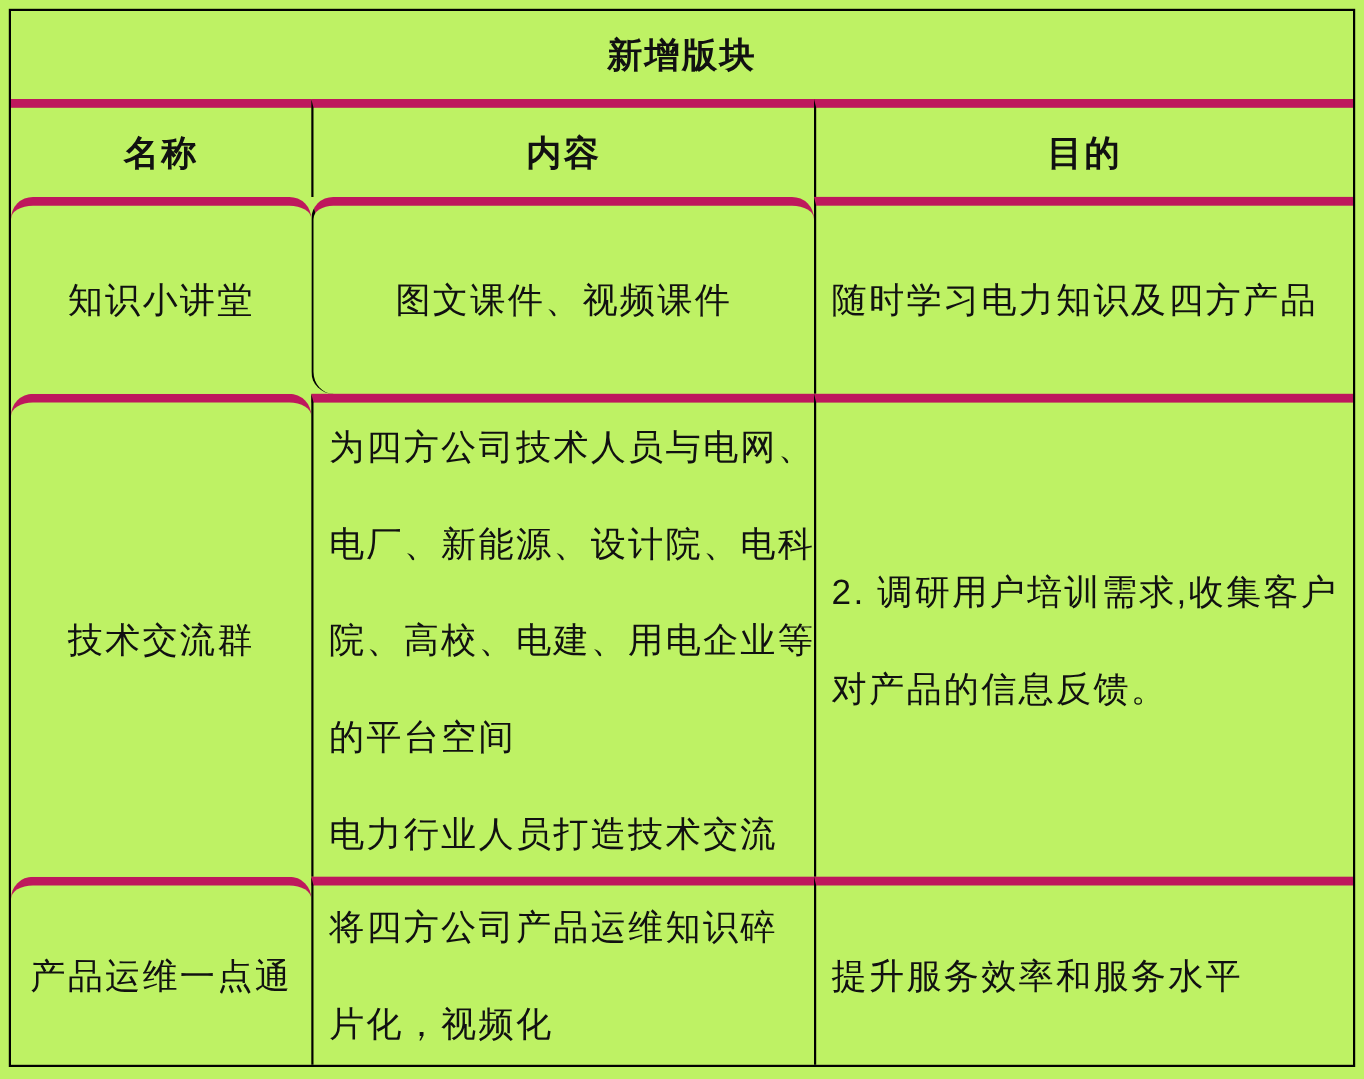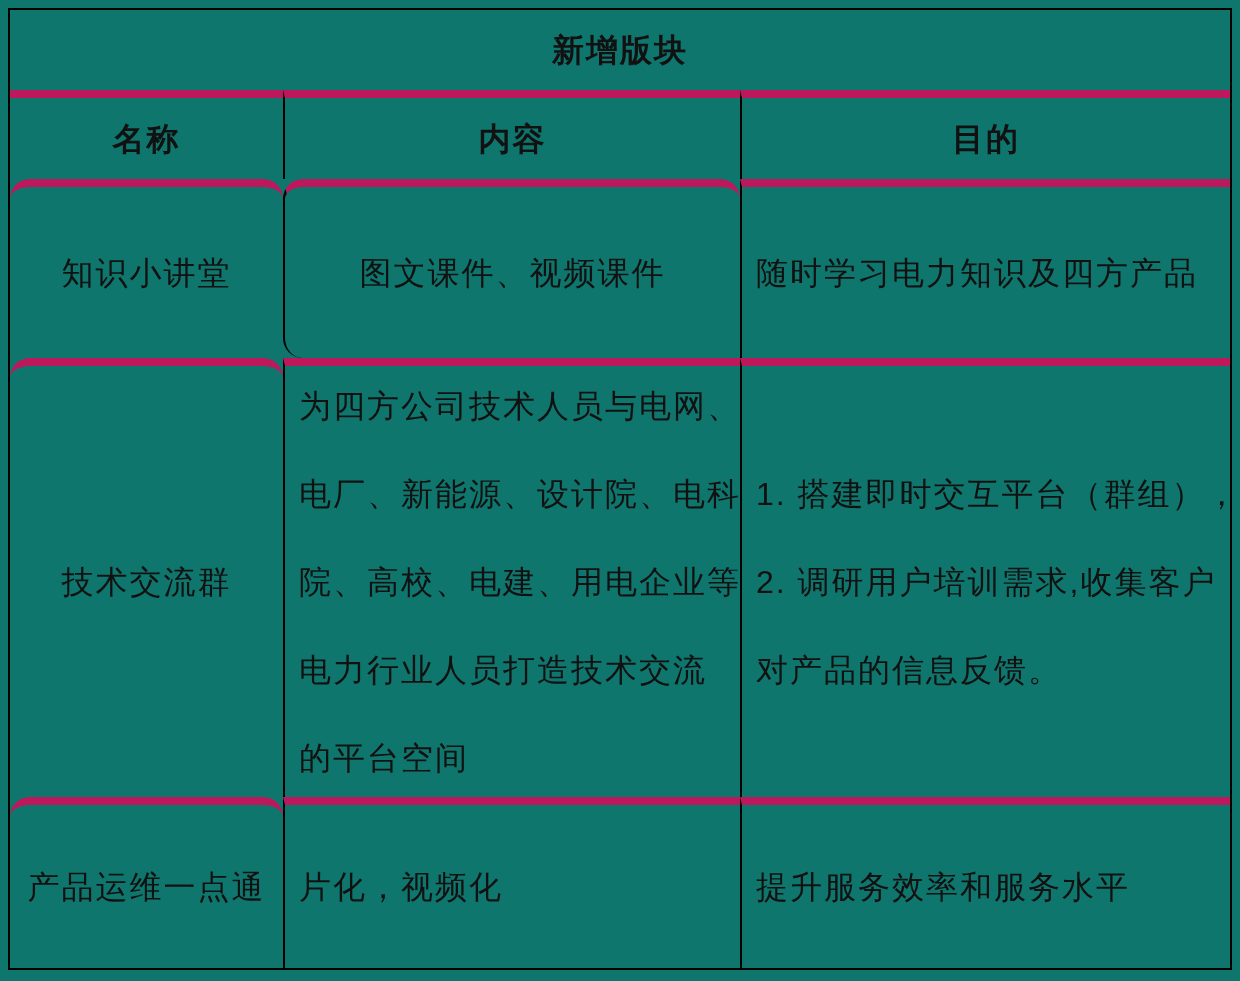--- a/index.html
+++ b/index.html
@@ -4,21 +4,21 @@
 <style>
   html, body {
     margin: 0;
     padding: 0;
     background: #ffffff;
   }
   .page {
     position: relative;
     width: 1240px;
     height: 981px;
-    background: #0f766e;
+    background: #bef264;
     font-family: "Liberation Sans", "DejaVu Sans", sans-serif;
     color: #111111;
   }
   .doc-table {
     position: absolute;
     left: 8px;
     top: 8px;
     width: 1224px;
     height: 962px;
     box-sizing: border-box;
@@ -86,33 +86,33 @@
         <div>随时学习电力知识及四方产品</div>
       </div>
 
     <div class="cell c-center bt">
         <div>技术交流群</div>
       </div>
     <div class="cell c-left bt bl">
         <div>为四方公司技术人员与电网、</div>
         <div>电厂、新能源、设计院、电科</div>
         <div>院、高校、电建、用电企业等</div>
+        <div>的平台空间</div>
         <div>电力行业人员打造技术交流</div>
-        <div>的平台空间</div>
       </div>
     <div class="cell c-left bt bl">
-        <div>1. 搭建即时交互平台（群组），</div>
         <div>2. 调研用户培训需求,收集客户</div>
         <div>对产品的信息反馈。</div>
       </div>
 
     <div class="cell c-center bt">
         <div>产品运维一点通</div>
       </div>
     <div class="cell c-left bt bl">
+        <div>将四方公司产品运维知识碎</div>
         <div>片化，视频化</div>
       </div>
     <div class="cell c-left bt bl">
         <div>提升服务效率和服务水平</div>
       </div>
 
   </div>
 </div>
 
 </body></html>

